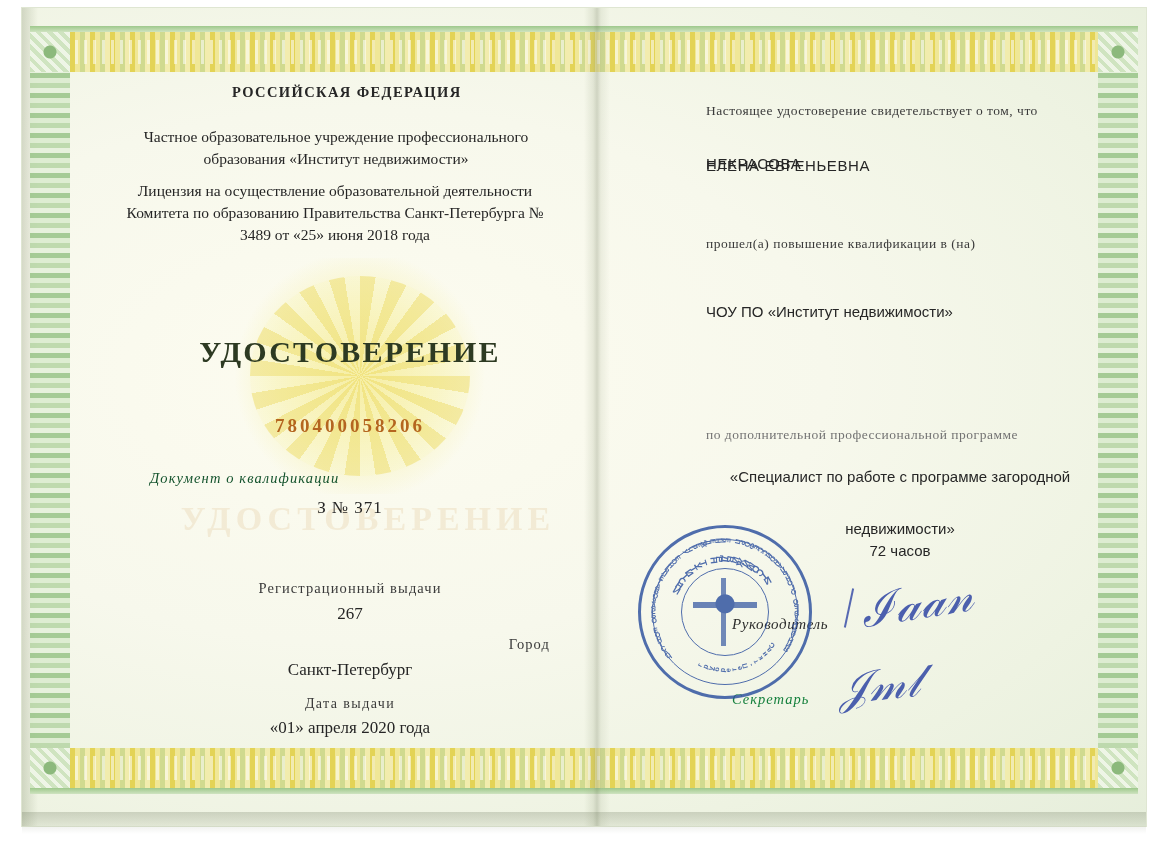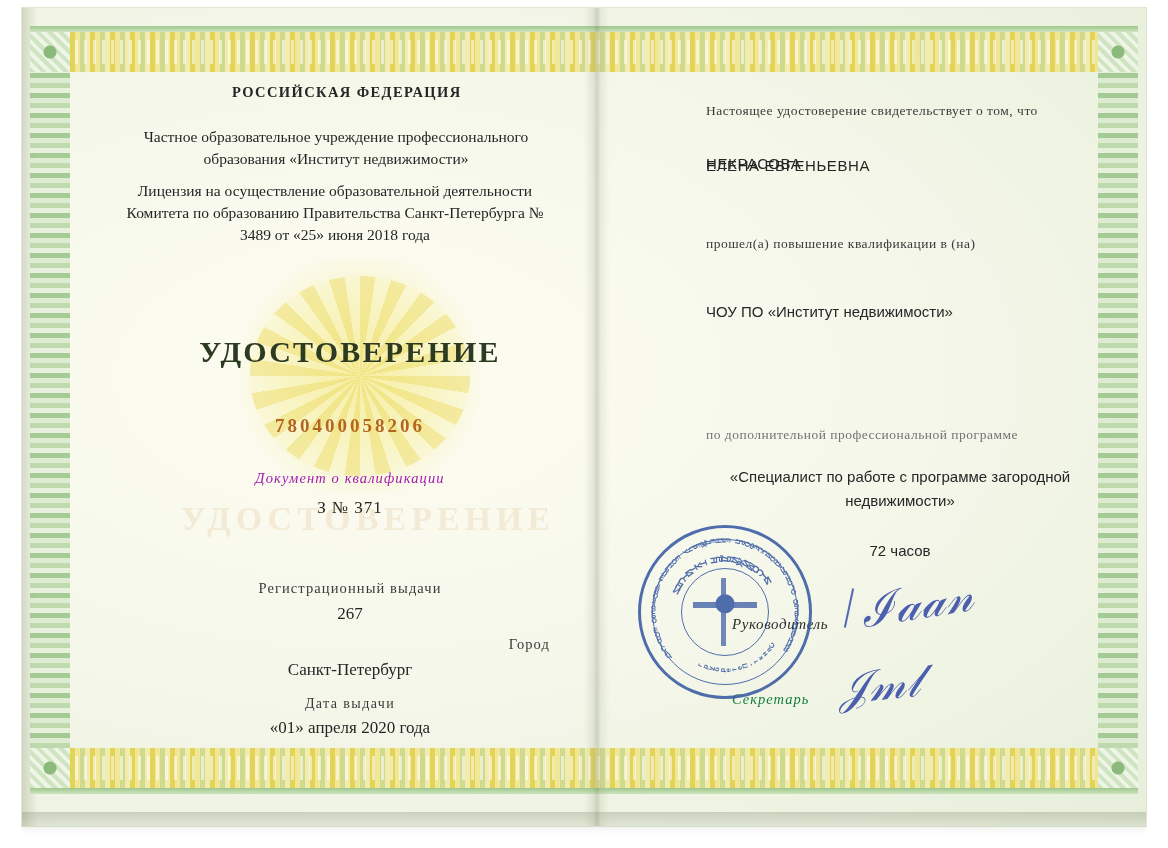--- a/index.html
+++ b/index.html
@@ -185,22 +185,22 @@
   }
   .serial {
     left: 150px; top: 415px; width: 400px;
     text-align: center;
     font-size: 19px; letter-spacing: 3px; font-weight: bold;
     color: #b4651f;
   }
 
   .doc-label {
     left: 150px; top: 470px; width: 400px;
-    text-align: center; font-size: 14.5px; letter-spacing: 1.1px;
-    font-style: italic; color: #a21caf;
+    text-align: left; font-size: 14.5px; letter-spacing: 1.1px;
+    font-style: italic; color: #14532d;
   }
   .doc-number {
     left: 150px; top: 498px; width: 400px;
     text-align: center; font-size: 17px; letter-spacing: 1px;
   }
 
   .reg-label {
     left: 150px; top: 580px; width: 400px;
     text-align: center; font-size: 14.5px; letter-spacing: 1.1px; color: #3a3a3a;
   }
@@ -253,21 +253,21 @@
   .r-prog-label {
     left: 706px; top: 427px;
     font-size: 13.5px; letter-spacing: 0.5px; color: #737373;
   }
   .r-prog1 {
     left: 700px; top: 468px; width: 400px;
     text-align: center; font-size: 15px;
     font-family: "Liberation Sans", sans-serif;
   }
   .r-prog2 {
-    left: 700px; top: 492px; width: 400px;
+    left: 700px; top: 520px; width: 400px;
     text-align: center; font-size: 15px;
     font-family: "Liberation Sans", sans-serif;
   }
   .r-hours {
     left: 790px; top: 542px; width: 220px;
     text-align: center; font-size: 15px;
     font-family: "Liberation Sans", sans-serif;
   }
   .r-head-label {
     left: 732px; top: 616px;

